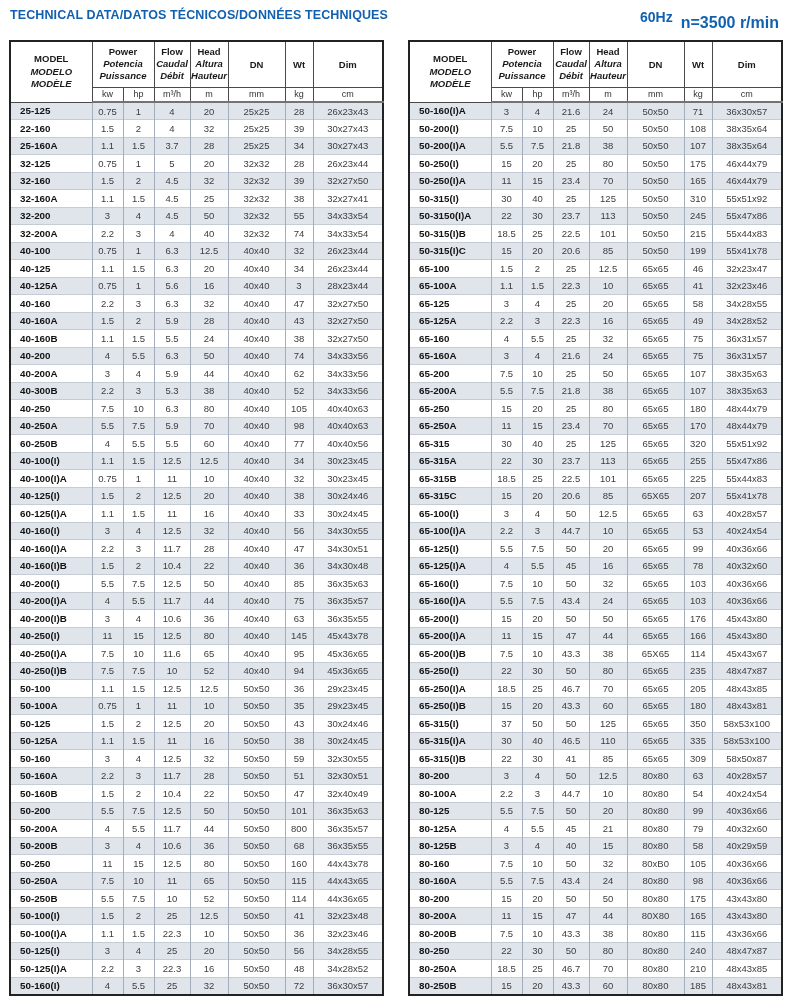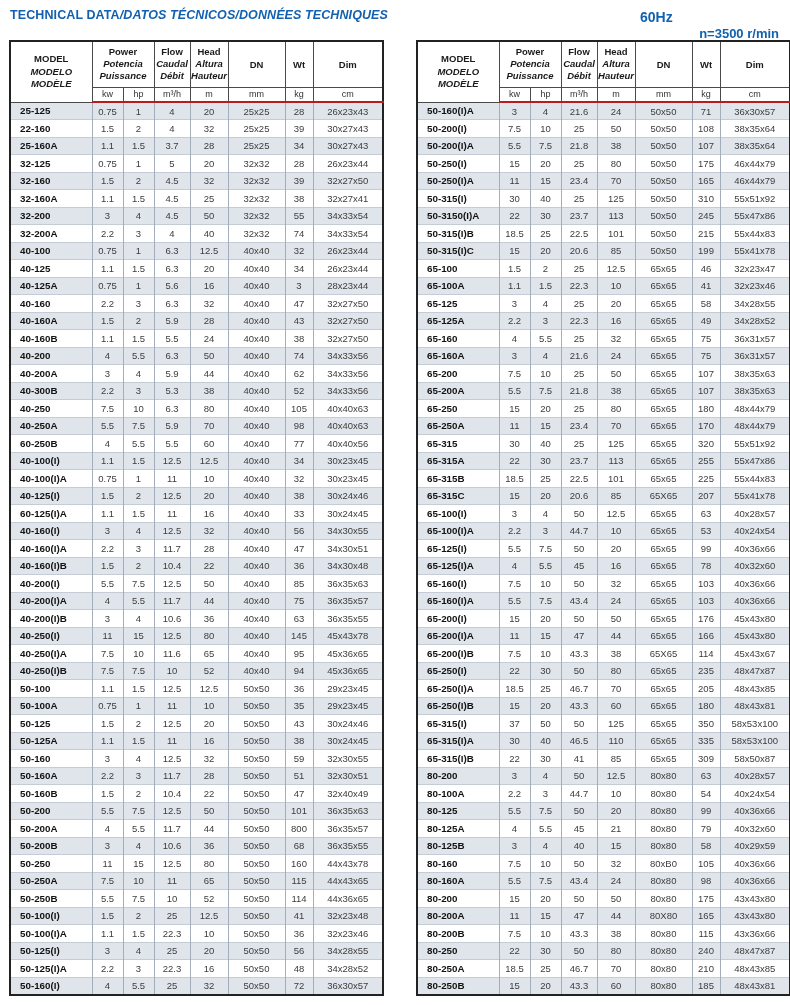--- a/index.html
+++ b/index.html
@@ -7,38 +7,38 @@
   body {
     width:790px; height:1005px;
     font-family:"Liberation Sans", sans-serif;
     color:#222; overflow:hidden;
   }
   .page { width:790px; height:1005px; padding:6px 9px 0 9px; }
 
   
   .topbar { position:relative; height:28px; }
   .doc-title { position:absolute; left:1px; top:2px; font-size:12.5px; font-weight:bold; color:#1261b0; letter-spacing:0.1px; white-space:nowrap; }
-  .doc-title .it { font-style:italic; }
+  .doc-title .it { }
   .freq-label { position:absolute; left:631px; top:3px; font-size:14px; font-weight:bold; color:#1261b0; }
-  .speed-label { position:absolute; right:2px; top:20px; font-size:13px; font-weight:bold; color:#1261b0; }
+  .speed-label { position:absolute; right:2px; top:8px; font-size:16px; font-weight:bold; color:#1261b0; }
 
   
-  .tables { display:flex; gap:32px; margin-top:6px; }
+  .tables { display:flex; gap:24px; margin-top:6px; }
   table.datatable {
     width:373px; border-collapse:collapse; table-layout:fixed;
     border:2px solid #222;
   }
   table.datatable thead th {
     background:#fff; border:1px solid #4a4a4a;
     font-size:9.5px; color:#1a1a1a; vertical-align:middle; text-align:center;
     padding:2px 0;
   }
   table.datatable thead tr.main th { height:46px; }
   table.datatable thead tr.units th { height:15px; font-weight:normal; font-size:9px; color:#333; padding:0; }
-  table.datatable thead tr.units th { border-bottom:2px solid #b91c1c; }
+  table.datatable thead tr.units th { border-bottom:2px solid #737373; }
   th .hl { display:block; line-height:1.3; font-weight:bold; }
   th .hl.it { font-style:italic; }
   tbody td {
     height:17.5px; font-size:9.5px; color:#3c3c3c; text-align:center;
     border-left:1px solid #a4adba; border-right:1px solid #a4adba;
     border-top:1px solid #c5ccd6;
     padding:0 2px; white-space:nowrap; overflow:hidden;
   }
   tbody td.model {
     text-align:left; padding-left:9px; font-weight:bold; color:#121212; font-size:9.8px;

